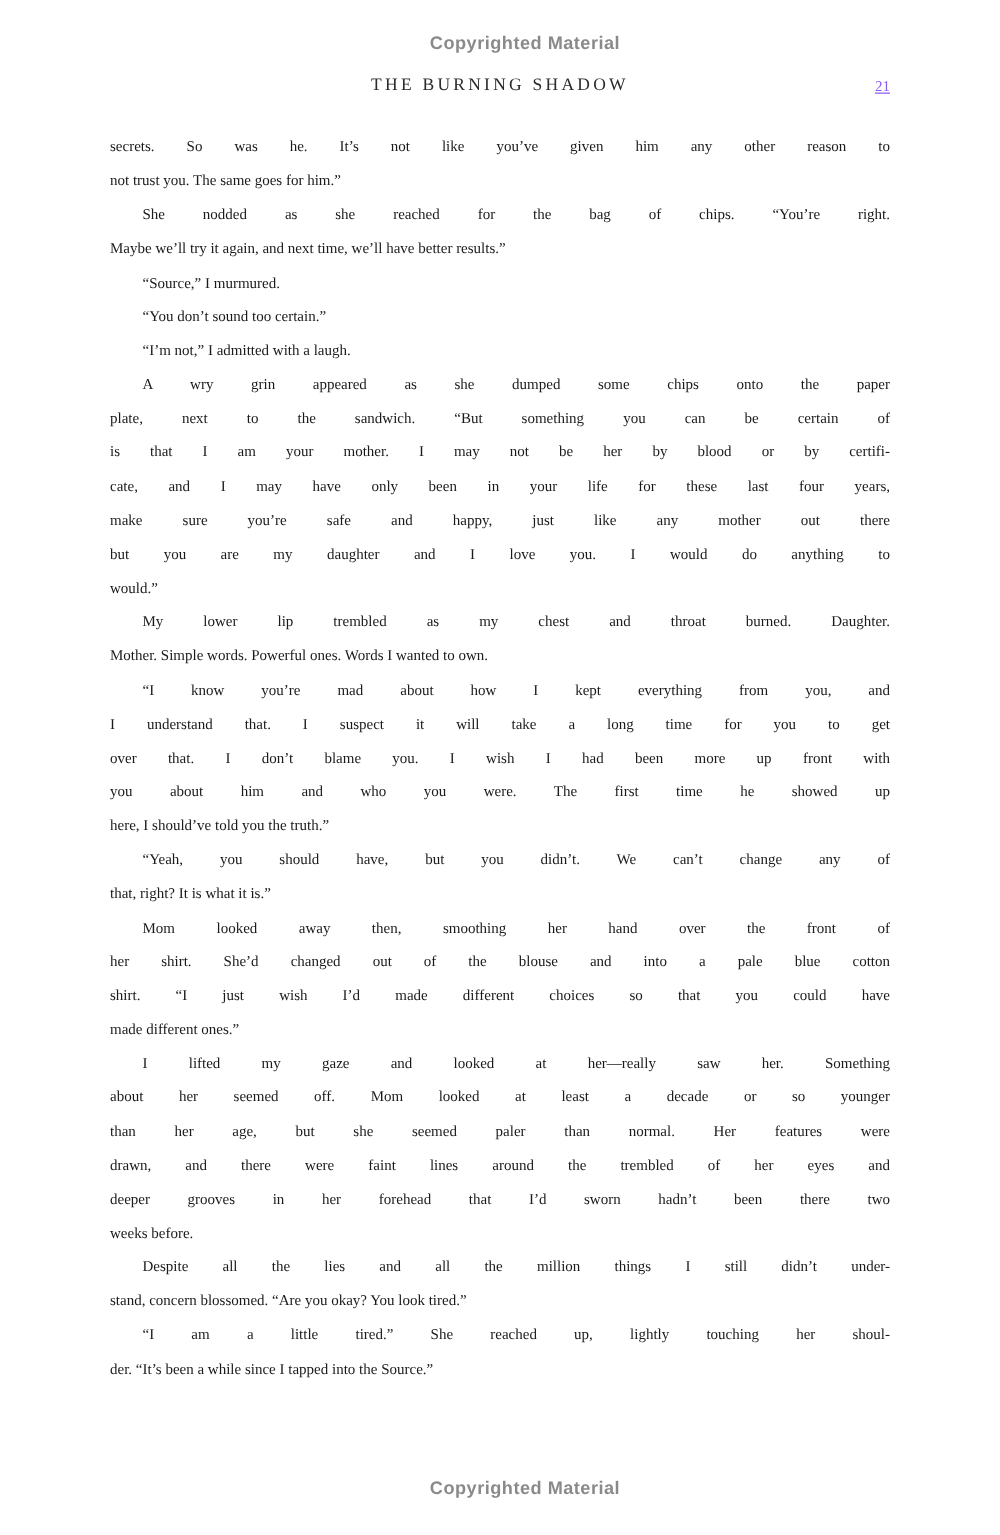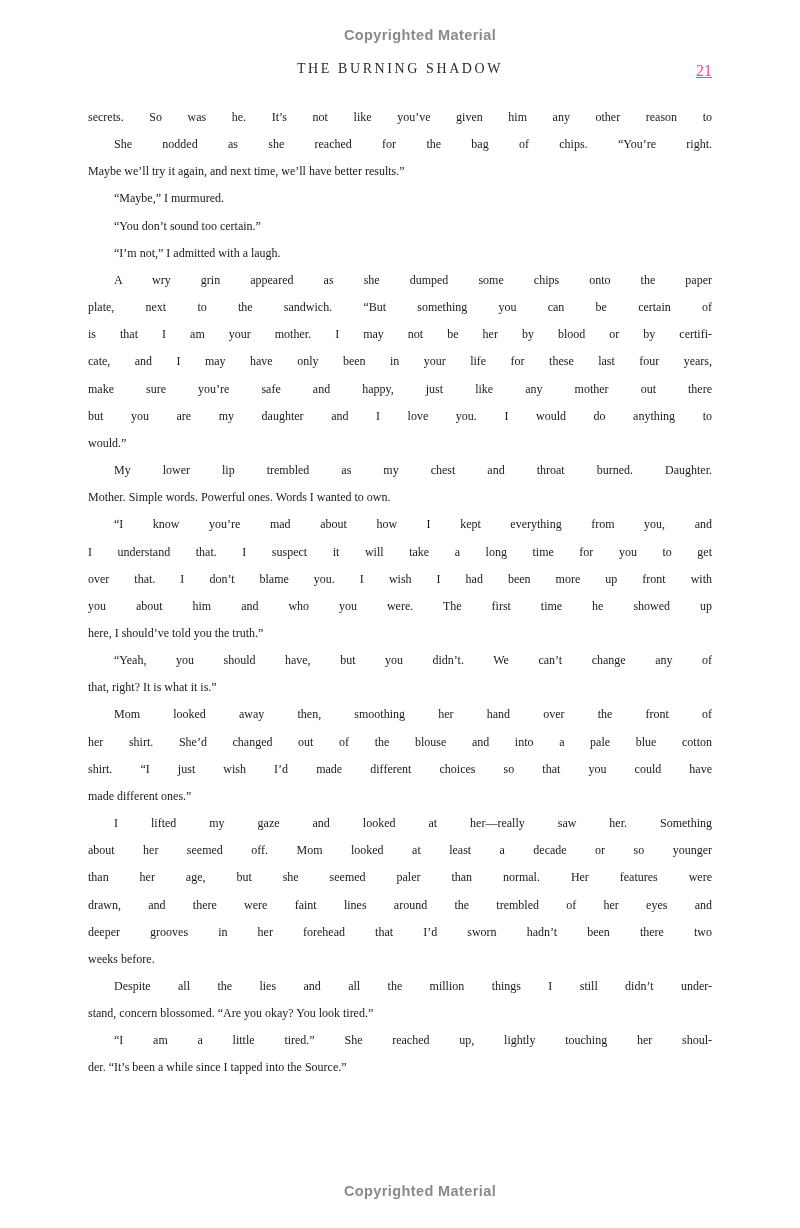--- a/index.html
+++ b/index.html
@@ -38,22 +38,22 @@
     width: 100%;
     text-align: center;
     font-size: 14px;
     letter-spacing: 2.6px;
     color: #2b2b2b;
   }
   .page-number {
     position: absolute;
     right: 0;
     top: 1px;
-    font-size: 16px;
-    color: #ec4899;
+    font-size: 12px;
+    color: #8b5cf6;
     text-decoration: underline;
   }
   .body-text {
     position: absolute;
     top: 104px;
     left: 88px;
     width: 624px;
     font-size: 12px;
     line-height: 27.15px;
     color: #1a1a1a;
@@ -76,27 +76,28 @@
 <div class="notice notice-top">Copyrighted Material</div>
 
 <div class="running-header">
   <div class="book-title">THE BURNING SHADOW</div>
   <div class="page-number">21</div>
 </div>
 
 <div class="body-text">
     <div>
       <div class="line"><span>secrets. So was he. It’s not like you’ve given him any other reason to</span></div>
+      <div class="line last"><span>not trust you. The same goes for him.”</span></div>
     </div>
     <div>
       <div class="line indent"><span>She nodded as she reached for the bag of chips. “You’re right.</span></div>
       <div class="line last"><span>Maybe we’ll try it again, and next time, we’ll have better results.”</span></div>
     </div>
     <div>
-      <div class="line last indent"><span>“Maybe,” I murmured.</span></div>
+      <div class="line last indent"><span>“Source,” I murmured.</span></div>
     </div>
     <div>
       <div class="line last indent"><span>“You don’t sound too certain.”</span></div>
     </div>
     <div>
       <div class="line last indent"><span>“I’m not,” I admitted with a laugh.</span></div>
     </div>
     <div>
       <div class="line indent"><span>A wry grin appeared as she dumped some chips onto the paper</span></div>
       <div class="line"><span>plate, next to the sandwich. “But something you can be certain of</span></div>

